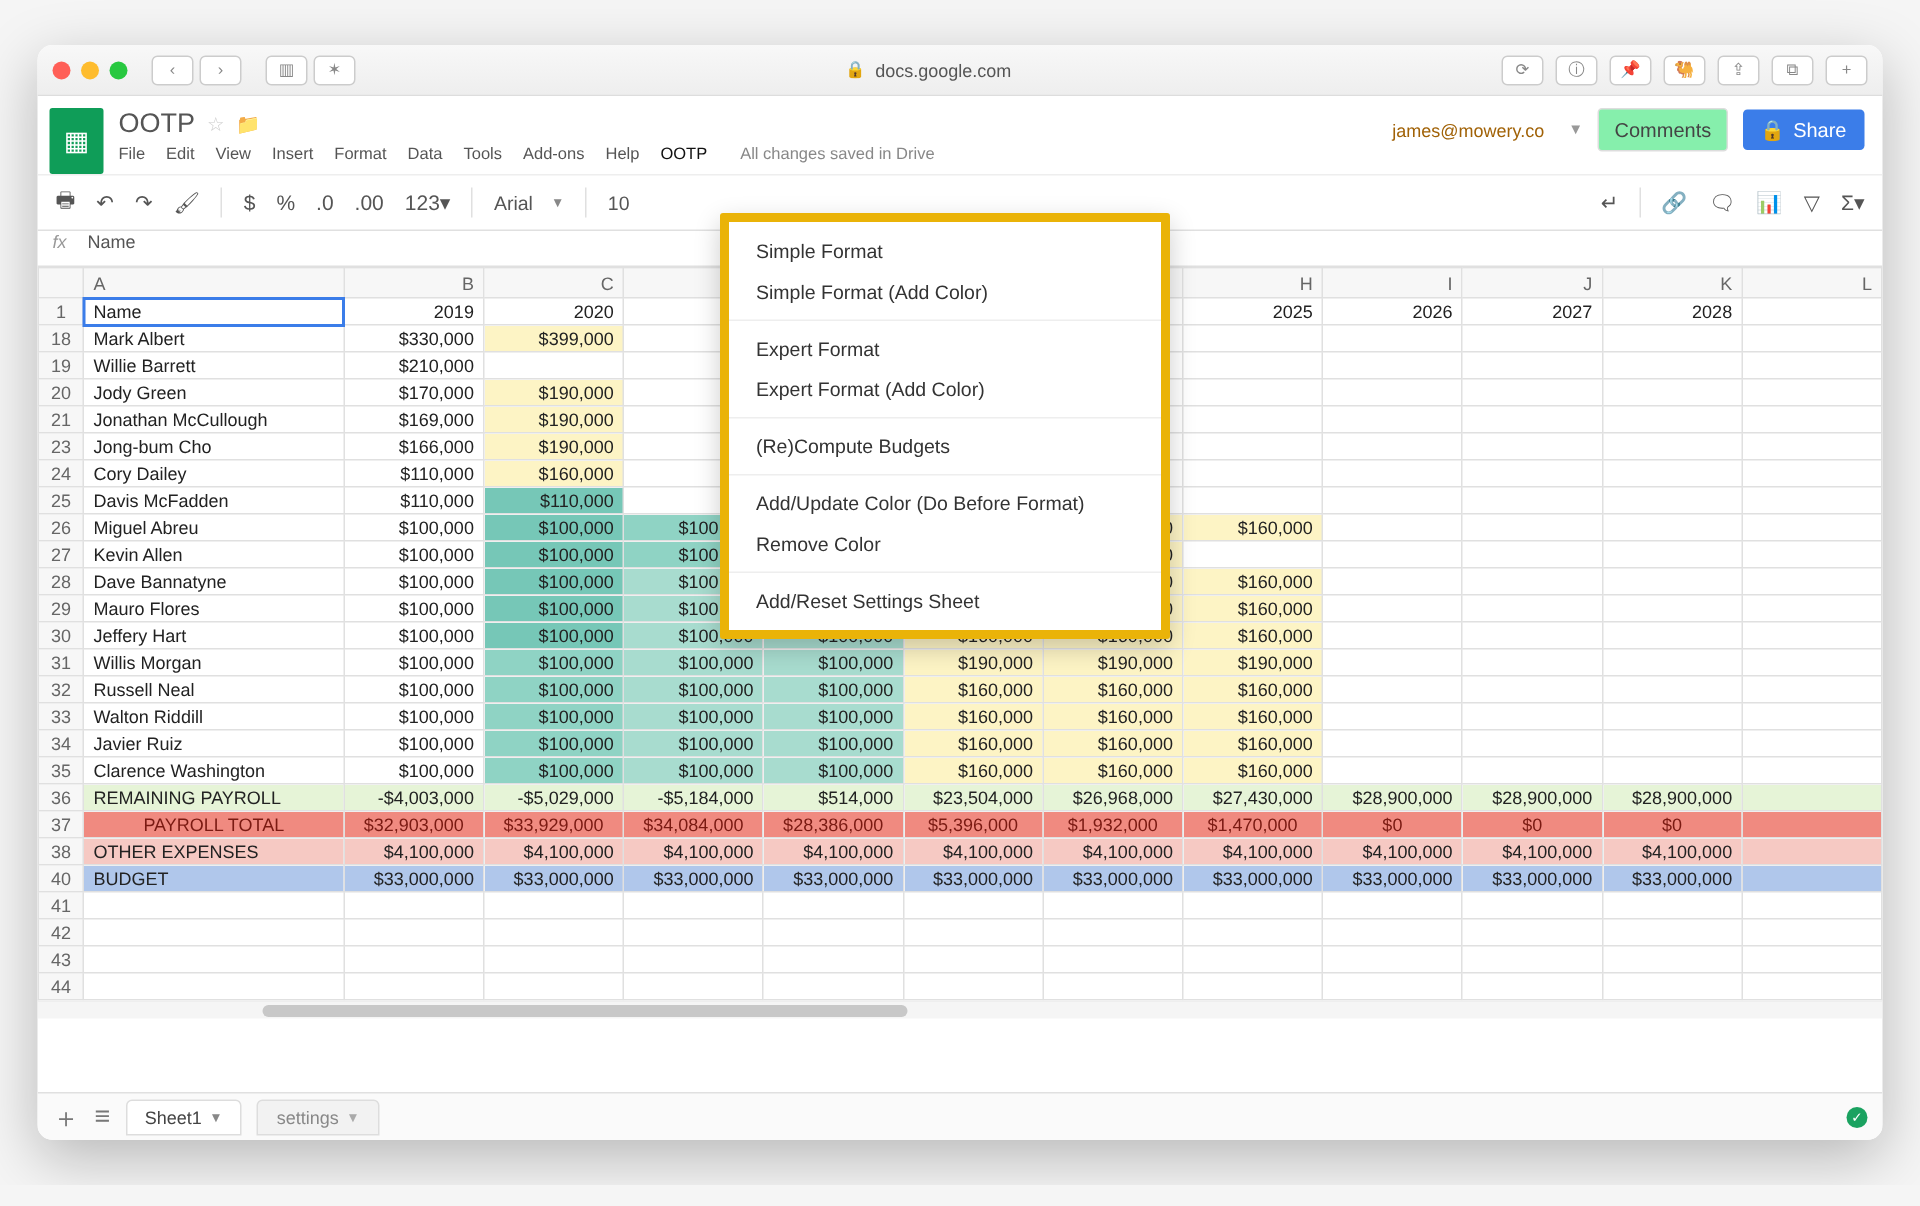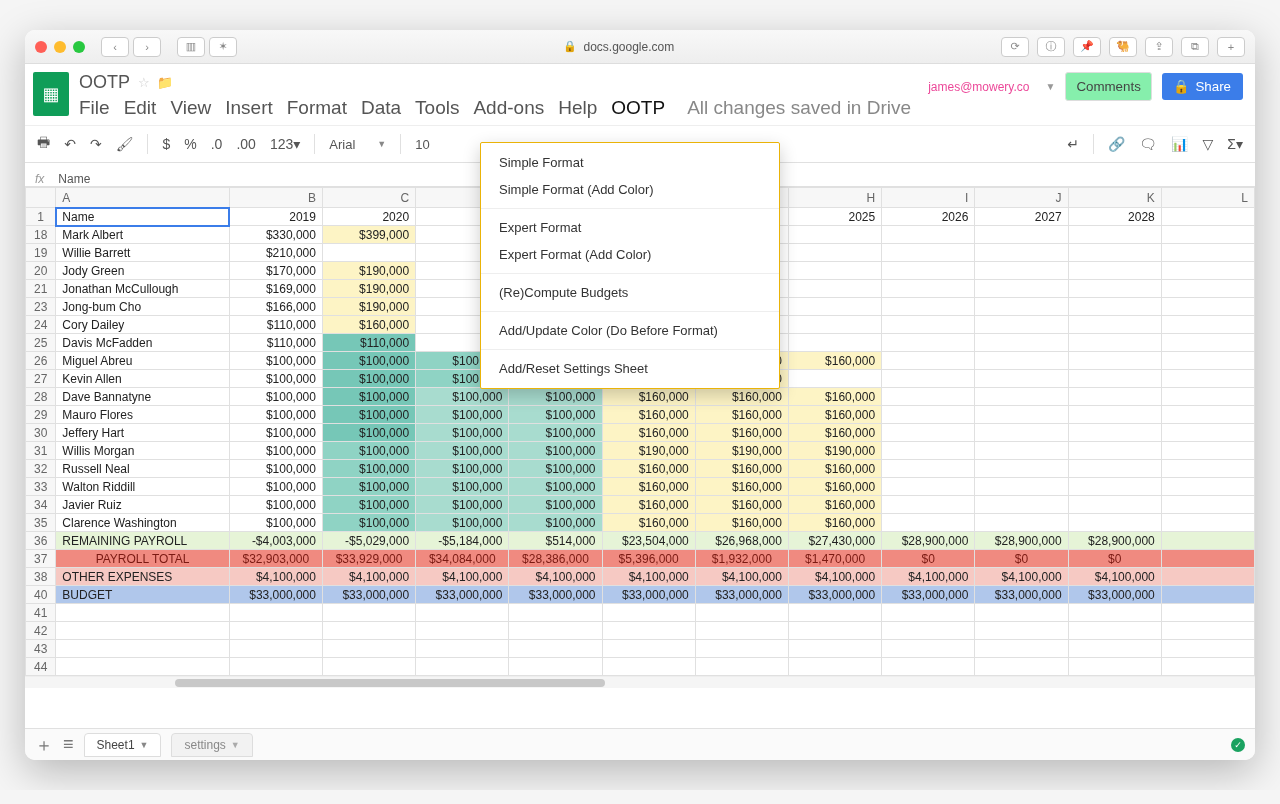--- a/index.html
+++ b/index.html
@@ -15,55 +15,55 @@
   .addr .url{color:#555;}
   .lock{font-size:11px;}
   .right-icons{display:flex;gap:8px;align-items:center;}
 
   .app{display:flex;flex-direction:column;height:calc(100% - 34px);}
   .app-header{display:flex;align-items:flex-start;padding:8px 12px 0 8px;gap:10px;border-bottom:1px solid #eee;}
   .logo{width:36px;height:44px;background:#0f9d58;display:flex;align-items:center;justify-content:center;color:#fff;font-size:18px;border-radius:2px;}
   .docname{display:flex;flex-direction:column;flex:1;}
   .title-row{display:flex;align-items:center;gap:8px;}
   .title{font-size:18px;color:#555;}
-  .menubar{display:flex;gap:14px;margin-top:4px;font-size:19px;color:#555;padding-bottom:6px;}
+  .menubar{display:flex;gap:14px;margin-top:4px;font-size:11px;color:#555;padding-bottom:6px;}
   .menubar span{cursor:pointer;}
   .menubar .active{color:#111;font-weight:500;}
   .menubar .status{color:#888;margin-left:8px;}
   .header-right{display:flex;align-items:center;gap:10px;margin-left:auto;}
   .comments-btn{border:1px solid #ddd;border-radius:3px;padding:6px 10px;color:#444;background:#86efac;}
   .share-btn{background:#3b7de9;color:#fff;border:none;border-radius:3px;padding:6px 12px;display:flex;align-items:center;gap:5px;}
-  .user{color:#ec4899;font-size:12px;margin-right:6px;}
+  .user{color:#a16207;font-size:12px;margin-right:6px;}
 
   .toolbar{display:flex;align-items:center;gap:14px;padding:6px 12px;border-bottom:1px solid #e0e0e0;color:#555;}
   .tb-sep{width:1px;height:20px;background:#e0e0e0;}
   .tb-ico{font-size:14px;color:#555;}
 
-  .fxrow{display:flex;align-items:flex-end;border-bottom:1px solid #e0e0e0;height:24px;padding:0 10px;color:#555;gap:14px;font-size:12px;}
+  .fxrow{display:flex;align-items:flex-start;border-bottom:1px solid #e0e0e0;height:24px;padding:0 10px;color:#555;gap:14px;font-size:12px;}
   .fxrow .fx{font-style:italic;color:#999;}
 
   .sheet{flex:1;overflow:hidden;display:flex;flex-direction:column;position:relative;}
   table{border-collapse:collapse;width:100%;table-layout:fixed;}
   th,td{border:1px solid #e0e0e0;height:18px;font-size:12px;padding:0 6px;white-space:nowrap;overflow:hidden;text-overflow:clip;}
   thead th{background:#f7f7f7;color:#666;text-align:center;font-weight:400;height:20px;}
   .rownum{background:#f7f7f7;text-align:center;color:#666;width:28px;}
   .colA{width:160px;text-align:left;}
   .colN{width:86px;text-align:right;}
   .selected{outline:2px solid #3b7de9;outline-offset:-1px;}
   .c-yellow{background:#fdf4c5;}
   .c-ygreen{background:#e6f4d7;}
   .c-teal1{background:#76c7b7;}
   .c-teal2{background:#8fd3c4;}
   .c-teal3{background:#a8dccf;}
   .c-red{background:#f08a80;color:#7a1a12;text-align:center;}
   .c-pink{background:#f6c9c3;}
   .c-budget{background:#b0c7eb;}
   .c-green{background:#7bd27b;}
 
-  .menu{position:absolute;top:112px;left:455px;width:300px;background:#fff;border:1px solid #eab308;box-shadow:0 6px 18px rgba(0,0,0,.2);border-radius:2px;padding:6px 0;z-index:50;}
+  .menu{position:absolute;top:112px;left:455px;width:300px;background:#fff;border:6px solid #eab308;box-shadow:0 6px 18px rgba(0,0,0,.2);border-radius:2px;padding:6px 0;z-index:50;}
   .menu .mi{padding:6px 18px;color:#333;font-size:13px;cursor:pointer;}
   .menu .sep{height:1px;background:#eee;margin:5px 0;}
 
   .tabs{height:32px;border-top:1px solid #e0e0e0;display:flex;align-items:center;padding:0 10px;gap:10px;background:#fafafa;}
   .tab{padding:4px 12px;border:1px solid #ddd;border-radius:4px 4px 0 0;background:#fff;color:#444;font-size:12px;display:flex;align-items:center;gap:5px;}
   .tab.inactive{background:#f2f2f2;color:#888;}
   .add-tab{color:#777;font-size:18px;}
   .statusdot{margin-left:auto;width:14px;height:14px;border-radius:50%;background:#1aa260;display:flex;align-items:center;justify-content:center;color:#fff;font-size:9px;}
 
   .hscroll{height:12px;background:#f5f5f5;border-top:1px solid #eee;position:relative;}
@@ -141,21 +141,21 @@
       <span class="tb-ico">↶</span>
       <span class="tb-ico">↷</span>
       <span class="tb-ico">🖌</span>
       <span class="tb-sep"></span>
       <span class="tb-ico">$</span>
       <span class="tb-ico">%</span>
       <span class="tb-ico">.0</span>
       <span class="tb-ico">.00</span>
       <span class="tb-ico">123▾</span>
       <span class="tb-sep"></span>
-      <span style="display:flex;gap:22px;align-items:center">
+      <span style="display:flex;gap:12px;align-items:center">
           <span>Arial</span>
           <span style="font-size:9px;color:#888">▼</span>
         </span>
       <span class="tb-sep"></span>
       <span>10</span>
       <span style="flex:1"></span>
       <span class="tb-ico">↵</span>
       <span class="tb-sep"></span>
       <span class="tb-ico">🔗</span>
       <span class="tb-ico">🗨</span>
@@ -604,16 +604,17 @@
   <div class="menu" id="dropdown">
       <div class="mi">Simple Format</div>
       <div class="mi">Simple Format (Add Color)</div>
       <div class="sep"></div>
       <div class="mi">Expert Format</div>
       <div class="mi">Expert Format (Add Color)</div>
       <div class="sep"></div>
       <div class="mi">(Re)Compute Budgets</div>
       <div class="sep"></div>
       <div class="mi">Add/Update Color (Do Before Format)</div>
+      <div class="mi">Remove Color</div>
       <div class="sep"></div>
       <div class="mi">Add/Reset Settings Sheet</div>
     </div>
 </div>
 
 </body></html>

